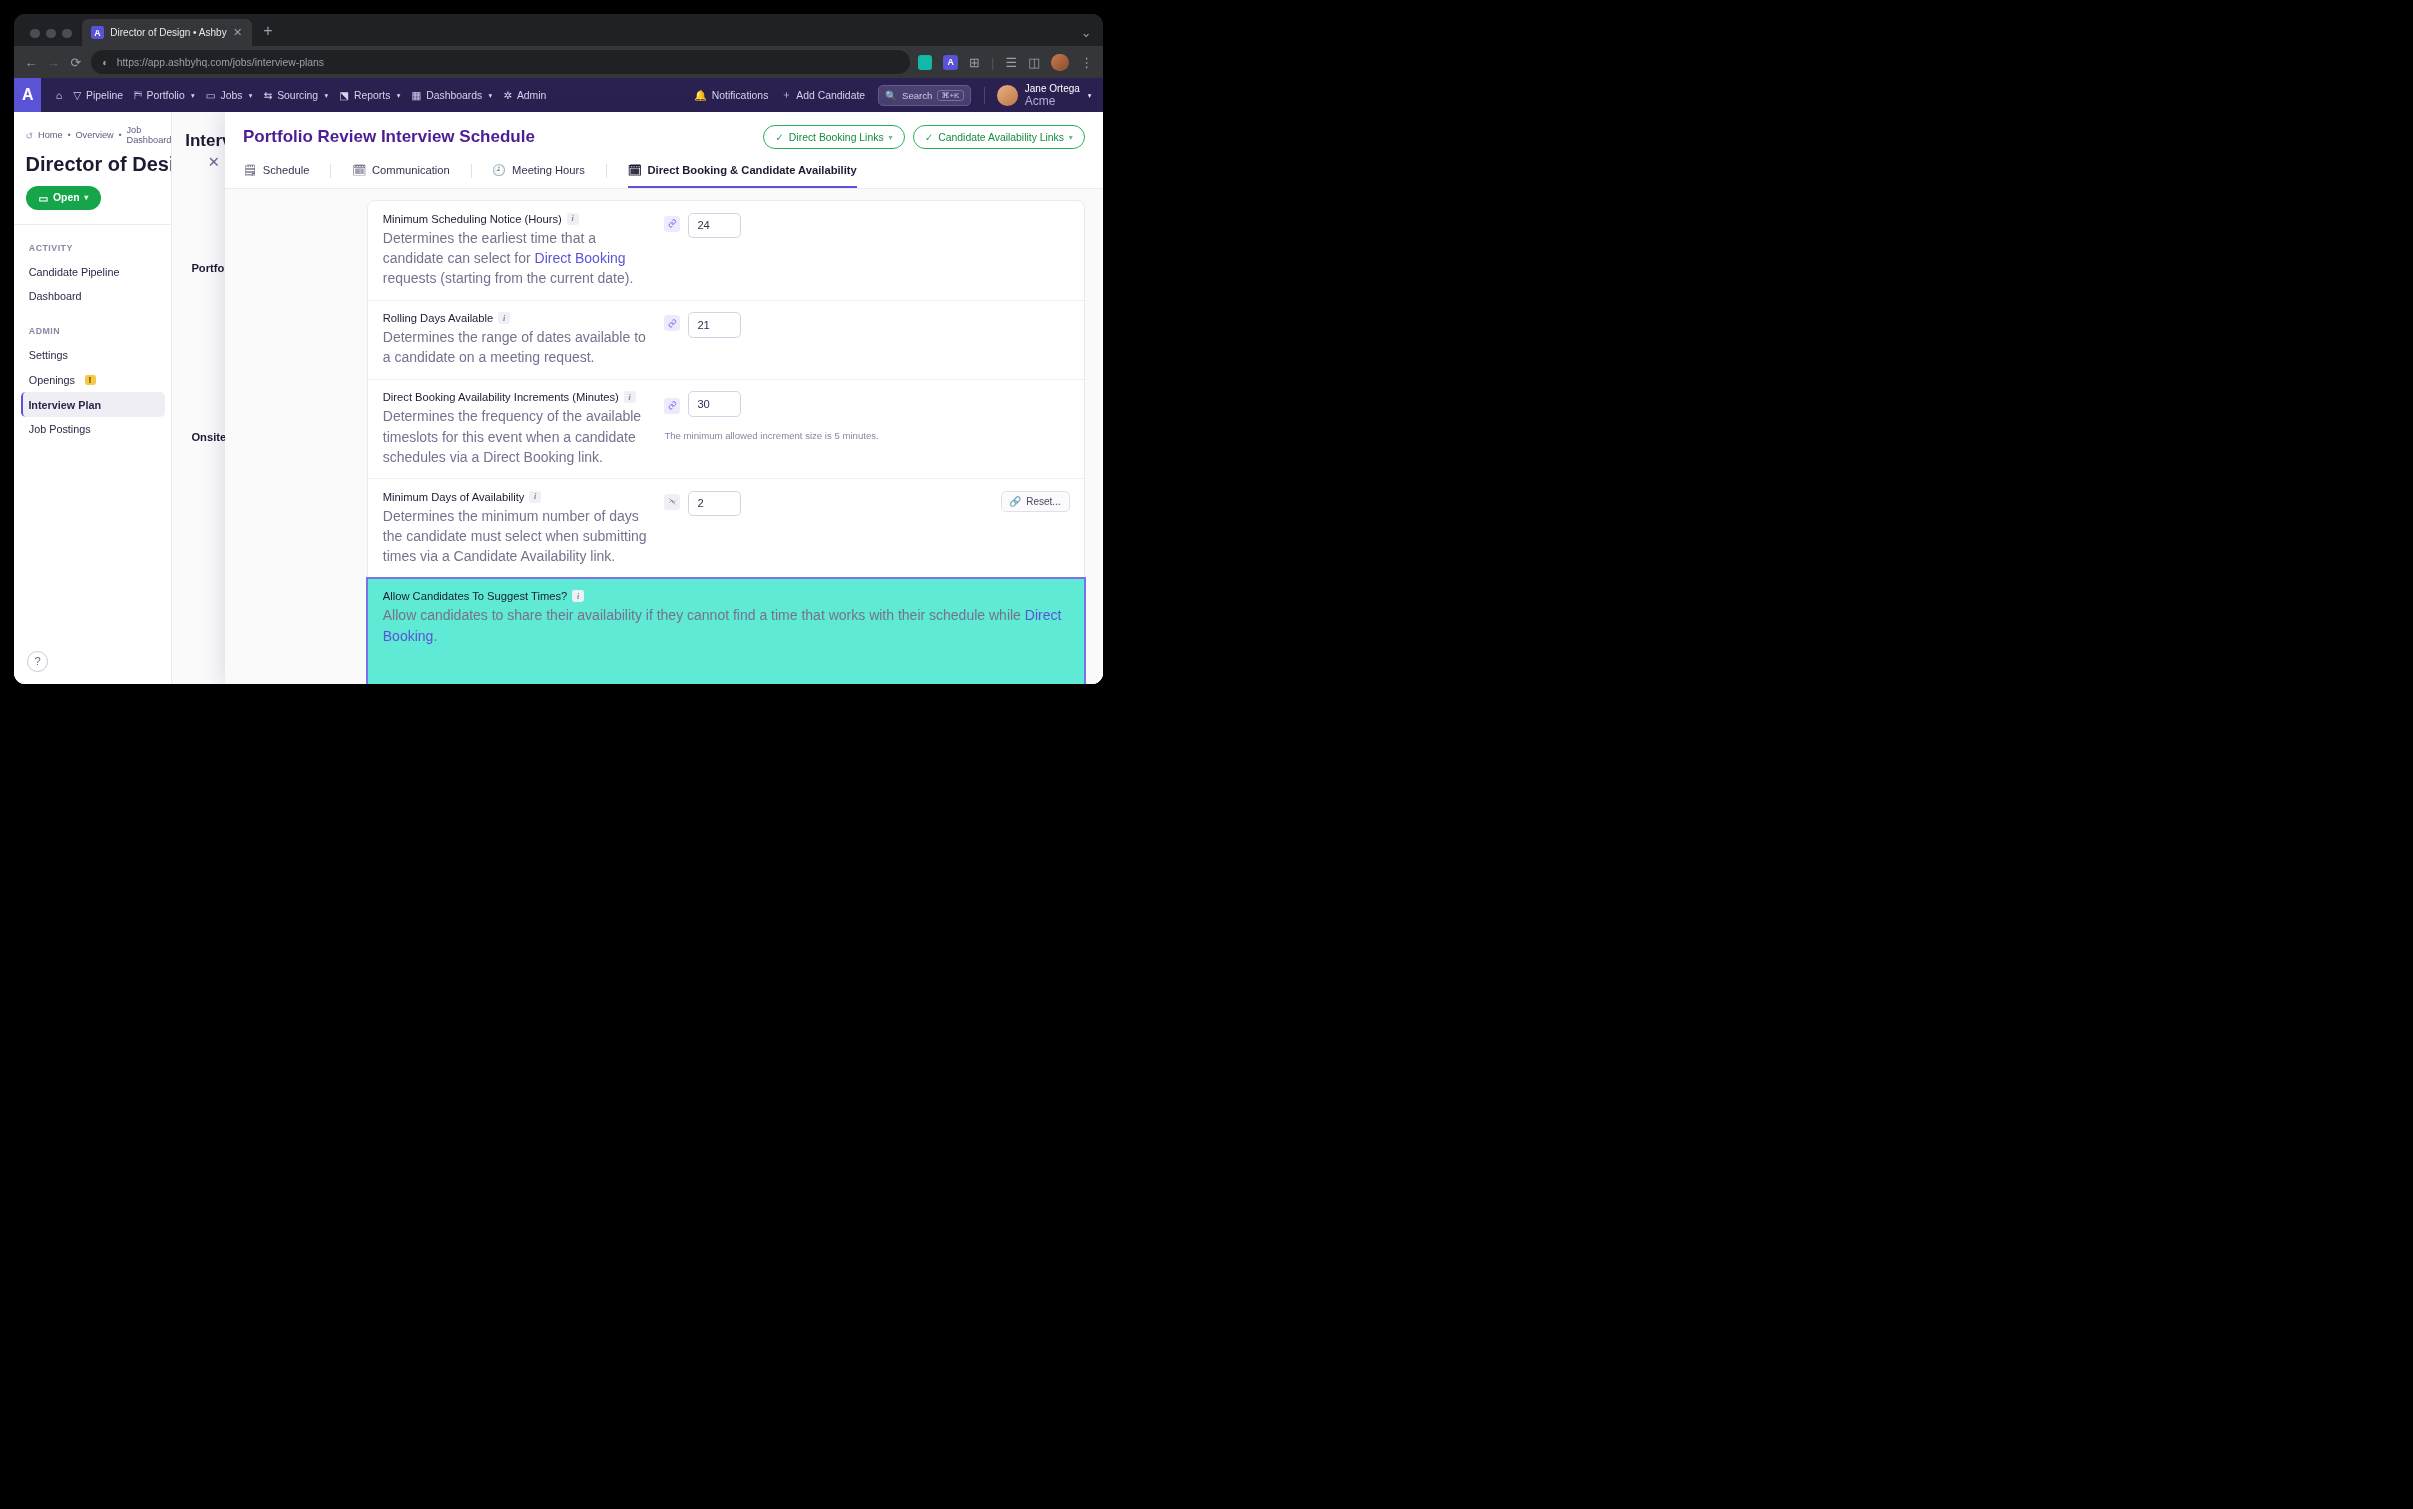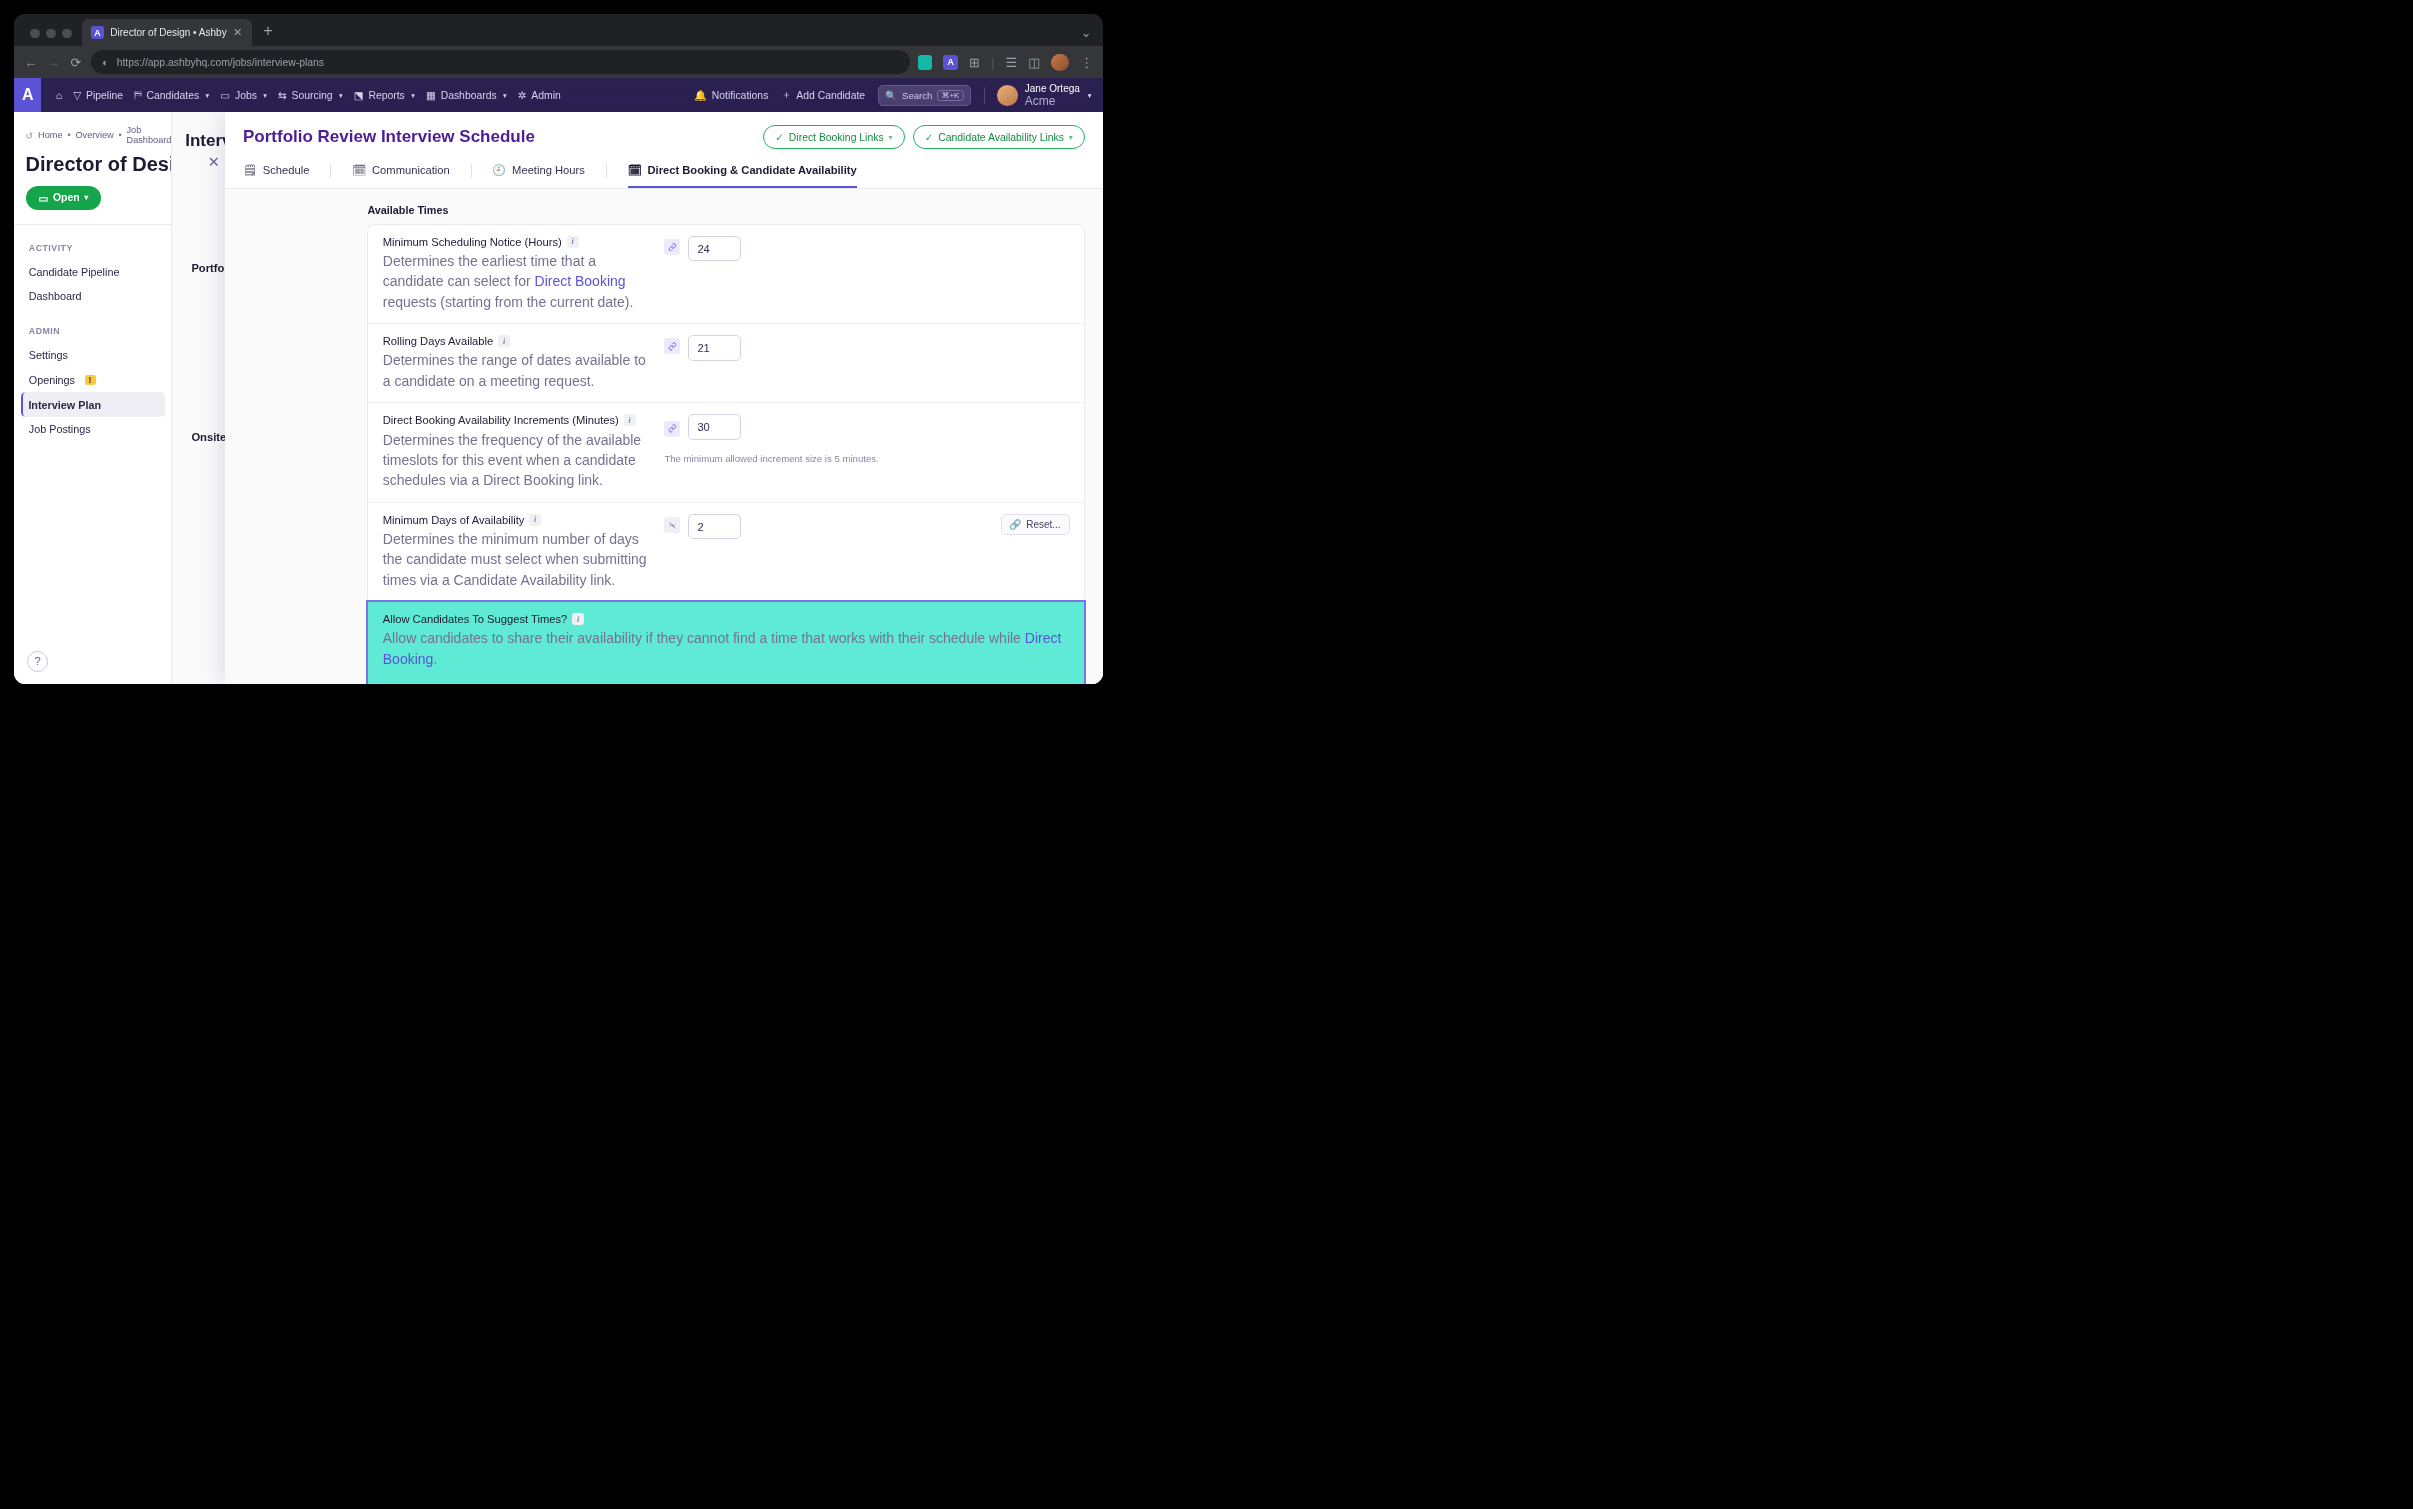--- a/index.html
+++ b/index.html
@@ -132,21 +132,21 @@
   <div class="app">
     <div class="app-topbar">
       <div class="brand">A</div>
       <span>⌂</span>
       <div class="tb-item">
           <span>▽</span>
           <span>Pipeline</span>
         </div>
       <div class="tb-item">
           <span>⛿</span>
-          <span>Candidates</span>
+          <span>Portfolio</span>
           <span class="caret">▾</span>
         </div>
       <div class="tb-item">
           <span>▭</span>
           <span>Jobs</span>
           <span class="caret">▾</span>
         </div>
       <div class="tb-item">
           <span>⇆</span>
           <span>Sourcing</span>
@@ -274,21 +274,20 @@
             <span>Meeting Hours</span>
           </div>
         <div class="tab-div"></div>
         <div class="ov-tab active">
             <span>🗓</span>
             <span>Direct Booking &amp; Candidate Availability</span>
           </div>
       </div>
 
       <div class="ov-body">
-        <div class="section-label">Available Times</div>
         <div class="card">
 
           <div class="row">
             <div class="lhs">
               <div class="fld-label">
                   <span>Minimum Scheduling Notice (Hours)</span>
                   <span class="info-i">i</span>
                 </div>
               <div class="fld-desc"><span>Determines the earliest time that a candidate can select for </span><span class="dbl">Direct Booking</span><span> requests (starting from the current date).</span></div>
             </div>

